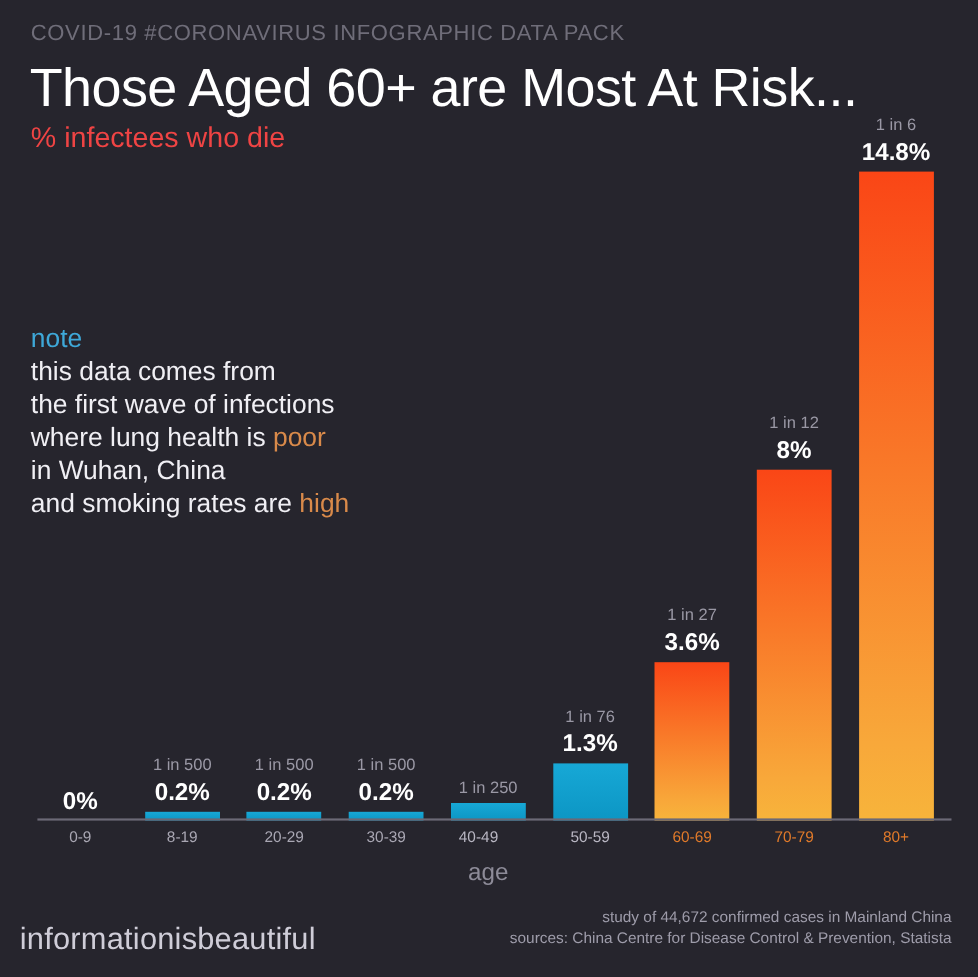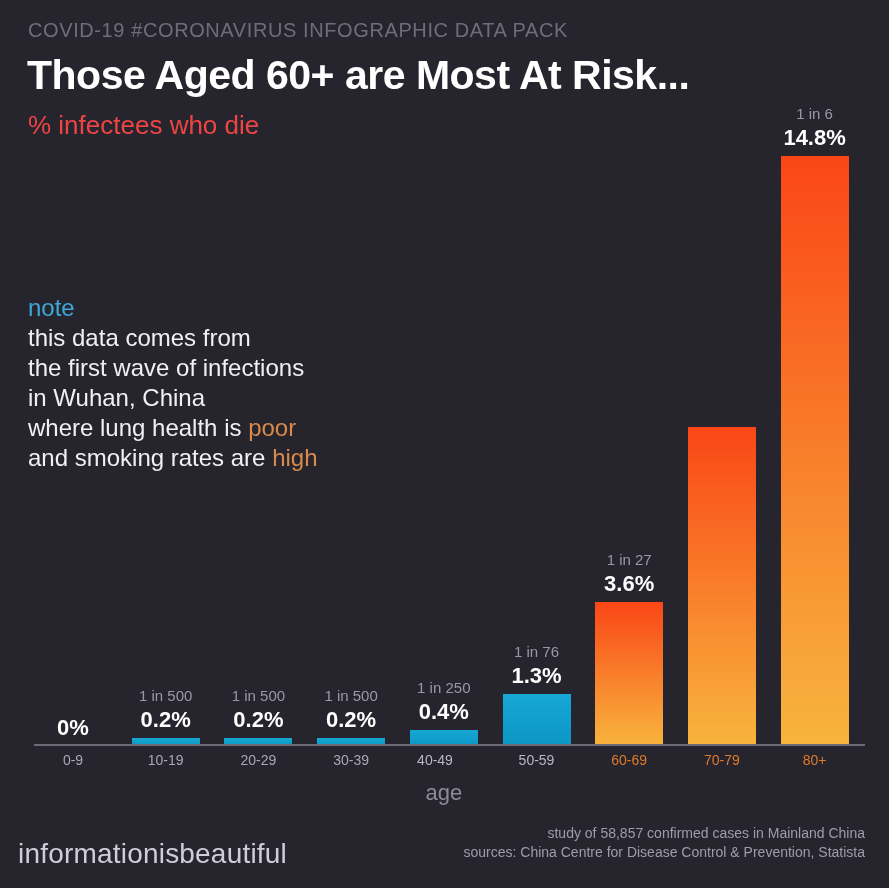--- a/index.html
+++ b/index.html
@@ -15,21 +15,21 @@
 
   
   .kicker{
     position:absolute; left:28px; top:19px;
     font-size:20px; letter-spacing:0.6px;
     color:#6f6d79; font-weight:400;
     text-transform:uppercase;
   }
   .headline{
     position:absolute; left:27px; top:52px;
-    font-size:41px; font-weight:700;
+    font-size:49px; font-weight:400;
     letter-spacing:-0.5px; color:#ffffff;
     white-space:nowrap;
   }
   .subhead{
     position:absolute; left:28px; top:110px;
     font-size:26px; font-weight:400;
     color:#ef4444; white-space:nowrap;
   }
 
   
@@ -135,22 +135,22 @@
 <body>
 
 <div class="kicker">COVID-19 #CORONAVIRUS INFOGRAPHIC DATA PACK</div>
 <h1 class="headline">Those Aged 60+ are Most At Risk...</h1>
 <div class="subhead">% infectees who die</div>
 
 <div class="note">
   <span class="note-title note-line">note</span>
   <span class="note-line">this data comes from</span>
   <span class="note-line">the first wave of infections</span>
+  <span class="note-line"><span>where lung health is </span><span class="accent">poor</span></span>
   <span class="note-line">in Wuhan, China</span>
-  <span class="note-line"><span>where lung health is </span><span class="accent">poor</span></span>
   <span class="note-line"><span>and smoking rates are </span><span class="accent">high</span></span>
 </div>
 
 <div class="chart">
   <div class="plot">
     <div class="bars" id="bars">
         <div class="bargroup" style="left: 5px;">
           <div class="lab" style="bottom: 4px;">
             <span class="pct">0%</span>
           </div>
@@ -173,62 +173,65 @@
         <div class="bargroup" style="left: 283.1px;">
           <div class="lab" style="bottom: 12px;">
             <span class="ratio">1 in 500</span>
             <span class="pct">0.2%</span>
           </div>
           <div class="bar blue" style="height: 8px;"></div>
         </div>
         <div class="bargroup" style="left: 375.8px;">
           <div class="lab" style="bottom: 20px;">
             <span class="ratio">1 in 250</span>
-            <span class="pct">0.4%</span>
           </div>
           <div class="bar blue" style="height: 16px;"></div>
         </div>
         <div class="bargroup" style="left: 468.5px;">
           <div class="lab" style="bottom: 56px;">
             <span class="ratio">1 in 76</span>
             <span class="pct">1.3%</span>
           </div>
           <div class="bar blue" style="height: 52px;"></div>
         </div>
         <div class="bargroup" style="left: 561.2px;">
           <div class="lab" style="bottom: 148px;">
             <span class="ratio">1 in 27</span>
             <span class="pct">3.6%</span>
           </div>
           <div class="bar orange" style="height: 144px;"></div>
         </div>
         <div class="bargroup" style="left: 653.9px;">
+          <div class="lab" style="bottom: 323px;">
+            <span class="ratio">1 in 12</span>
+            <span class="pct">8%</span>
+          </div>
           <div class="bar orange" style="height: 319px;"></div>
         </div>
         <div class="bargroup" style="left: 746.6px;">
           <div class="lab" style="bottom: 594px;">
             <span class="ratio">1 in 6</span>
             <span class="pct">14.8%</span>
           </div>
           <div class="bar orange" style="height: 590px;"></div>
         </div>
       </div>
   </div>
 </div>
 <div class="baseline"></div>
 <div class="axis" id="axis">
     <div class="tick" style="left: -21px;">0-9</div>
-    <div class="tick" style="left: 71.7px;">10-19</div>
+    <div class="tick" style="left: 71.7px;">8-19</div>
     <div class="tick" style="left: 164.4px;">20-29</div>
     <div class="tick" style="left: 257.1px;">30-39</div>
     <div class="tick bright" style="left: 341px;">40-49</div>
     <div class="tick bright" style="left: 442.5px;">50-59</div>
     <div class="tick hot" style="left: 535.2px;">60-69</div>
     <div class="tick hot" style="left: 627.9px;">70-79</div>
     <div class="tick hot" style="left: 720.6px;">80+</div>
     <div class="axis-title" style="left: 349.8px;">age</div>
   </div>
 
 <div class="brand">informationisbeautiful</div>
 <div class="sources">
-  <span>study of 58,857 confirmed cases in Mainland China</span>
+  <span>study of 44,672 confirmed cases in Mainland China</span>
   <span>sources: China Centre for Disease Control &amp; Prevention, Statista</span>
 </div>
 
 </body></html>

